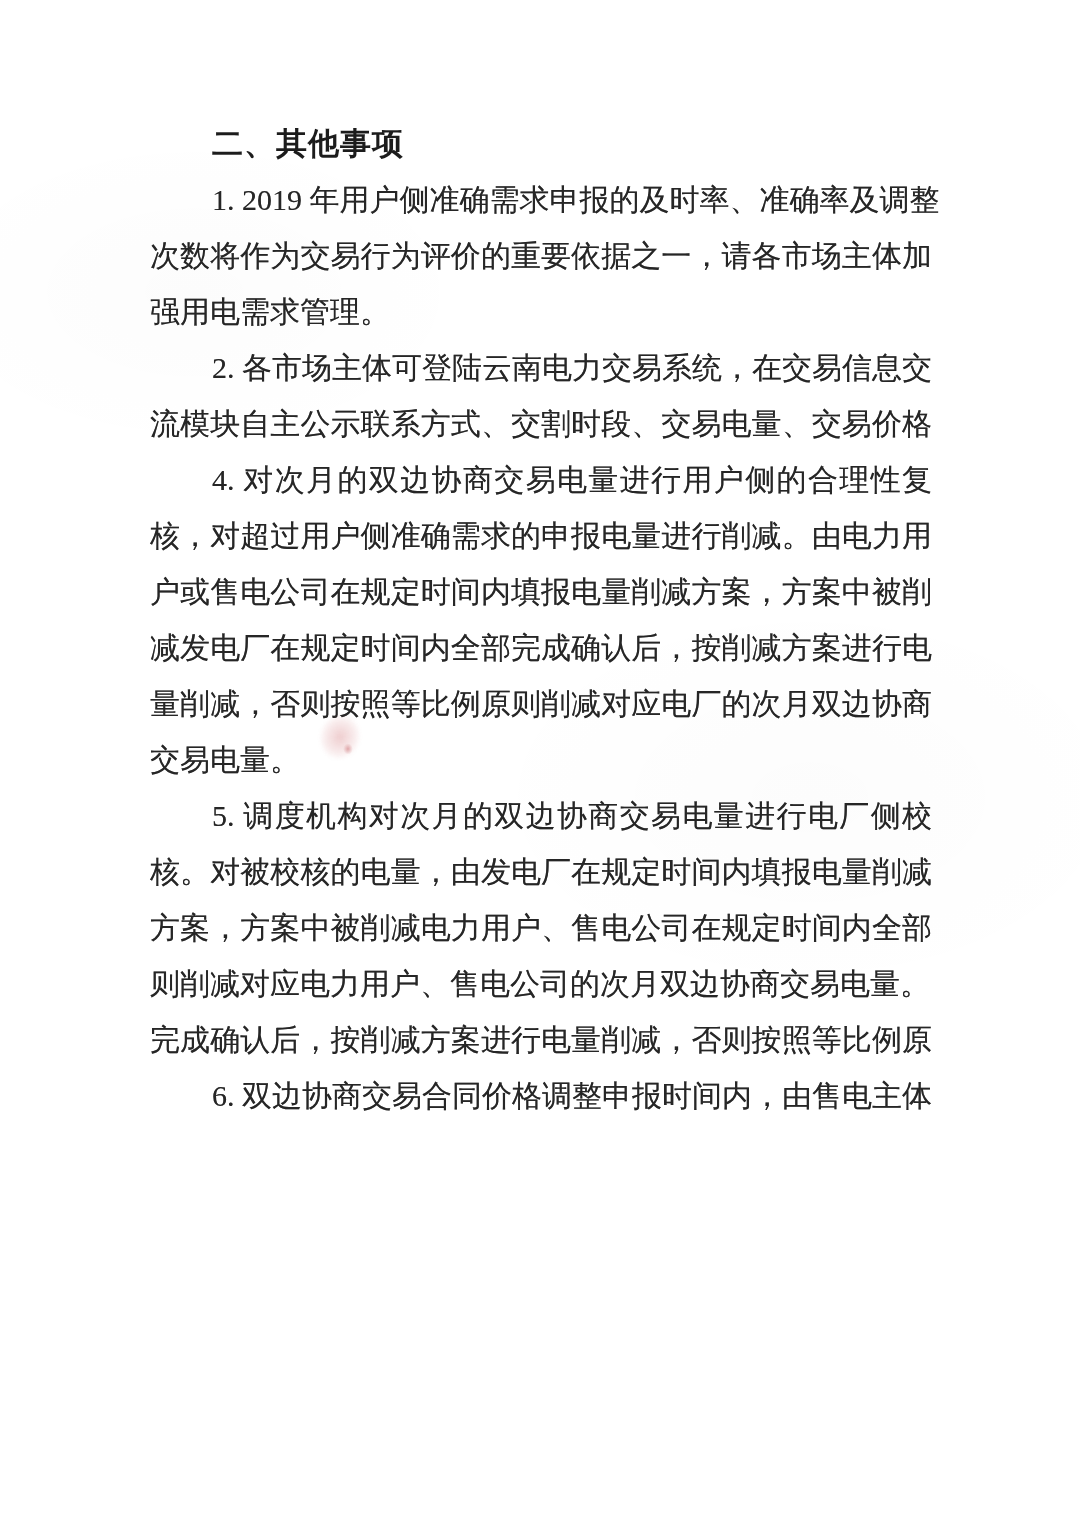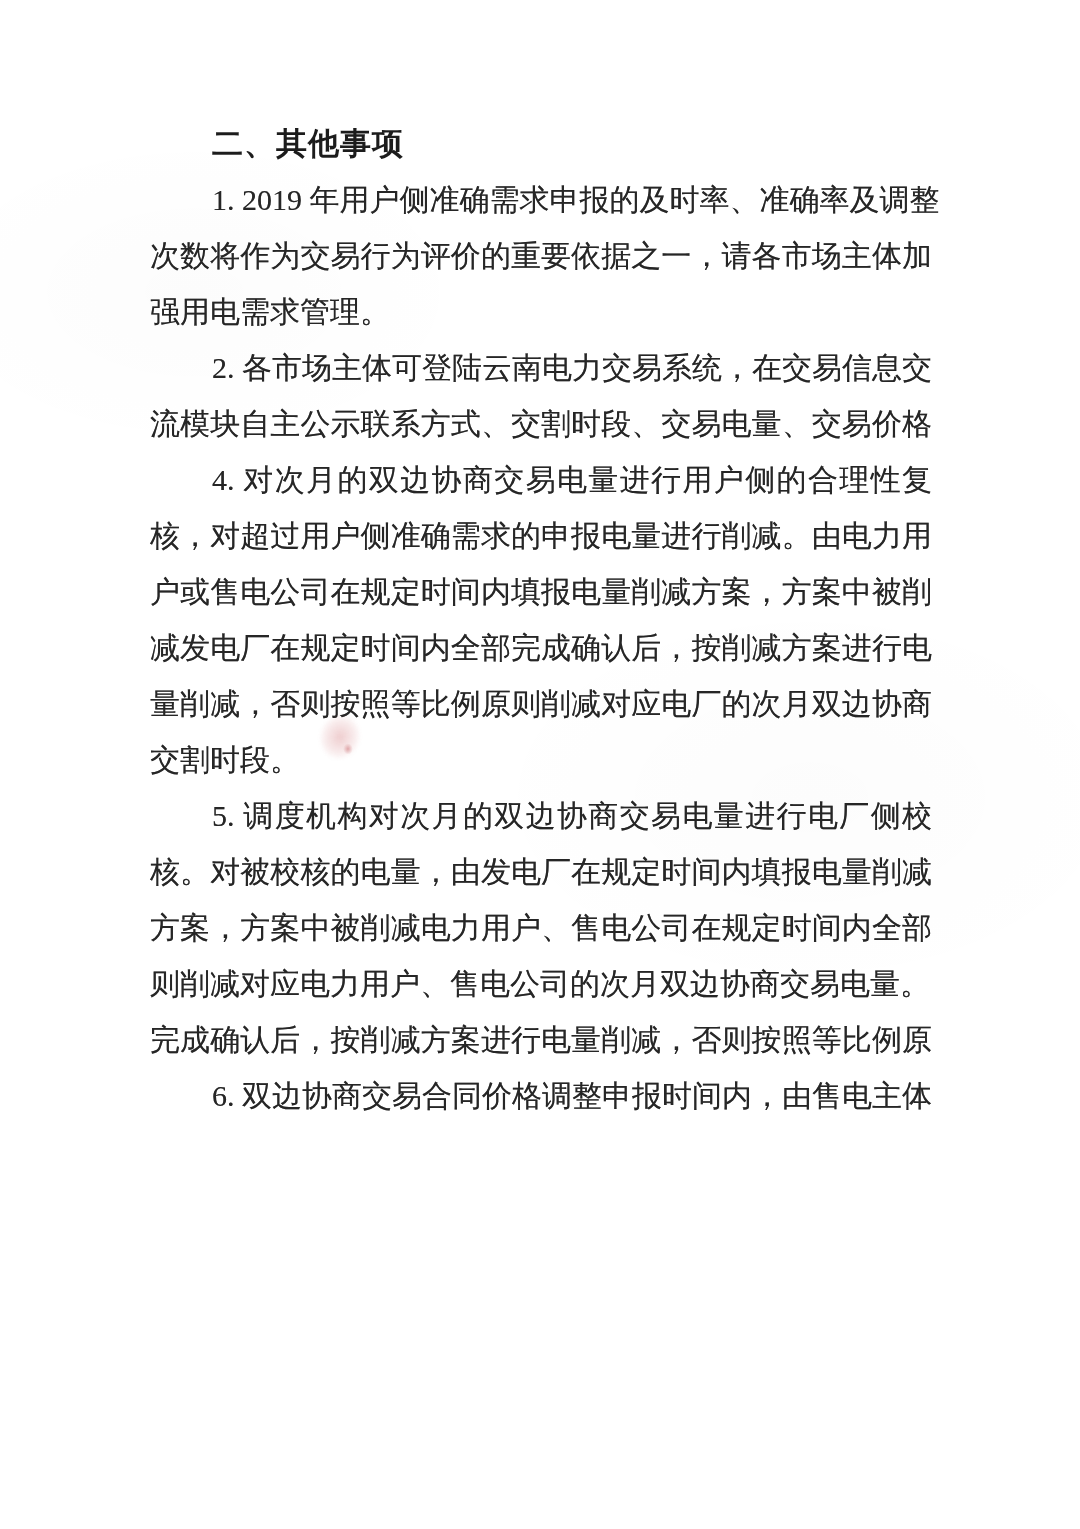--- a/index.html
+++ b/index.html
@@ -123,21 +123,21 @@
         <div class="para">
           <div class="line first">2. 各市场主体可登陆云南电力交易系统，在交易信息交</div>
           <div class="line">流模块自主公示联系方式、交割时段、交易电量、交易价格</div>
         </div>
         <div class="para">
           <div class="line first">4. 对次月的双边协商交易电量进行用户侧的合理性复</div>
           <div class="line">核，对超过用户侧准确需求的申报电量进行削减。由电力用</div>
           <div class="line">户或售电公司在规定时间内填报电量削减方案，方案中被削</div>
           <div class="line">减发电厂在规定时间内全部完成确认后，按削减方案进行电</div>
           <div class="line">量削减，否则按照等比例原则削减对应电厂的次月双边协商</div>
-          <div class="line last">交割时段。</div>
+          <div class="line last">交易电量。</div>
         </div>
         <div class="para">
           <div class="line first">5. 调度机构对次月的双边协商交易电量进行电厂侧校</div>
           <div class="line">核。对被校核的电量，由发电厂在规定时间内填报电量削减</div>
           <div class="line">方案，方案中被削减电力用户、售电公司在规定时间内全部</div>
           <div class="line last">则削减对应电力用户、售电公司的次月双边协商交易电量。</div>
           <div class="line">完成确认后，按削减方案进行电量削减，否则按照等比例原</div>
         </div>
         <div class="para">
           <div class="line first">6. 双边协商交易合同价格调整申报时间内，由售电主体</div>

